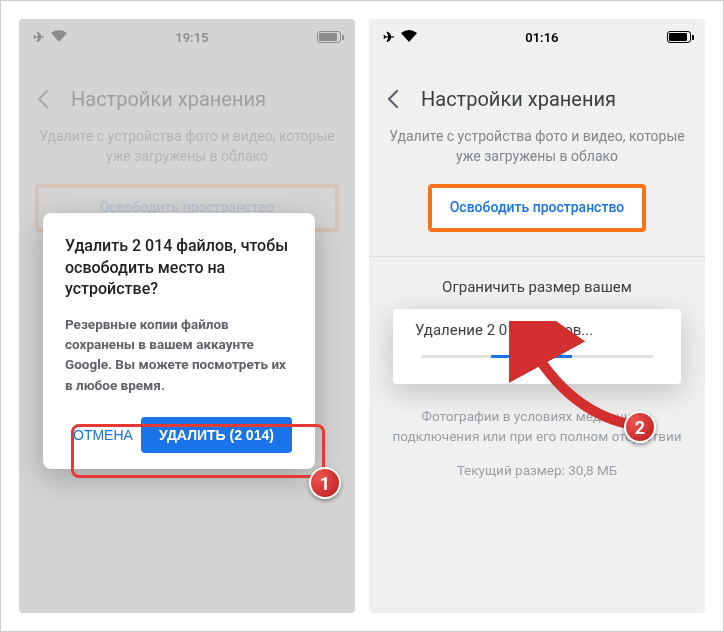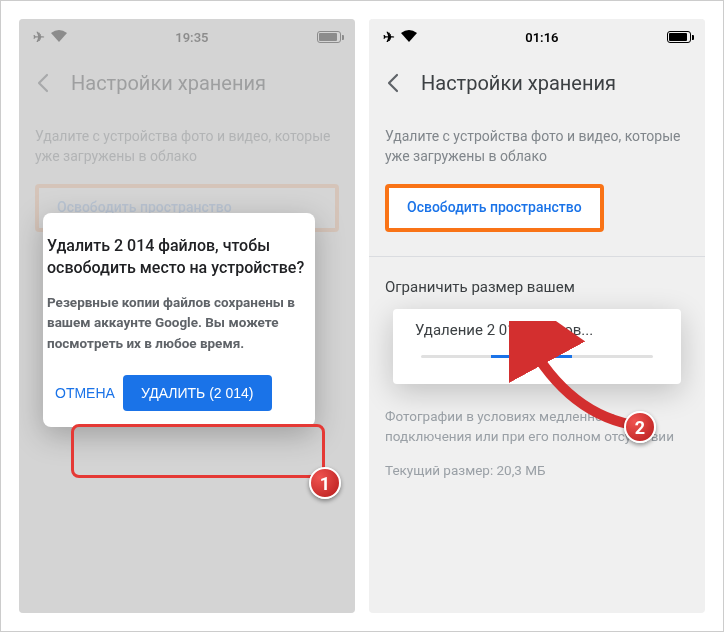--- a/index.html
+++ b/index.html
@@ -6,36 +6,36 @@
 body { font-family: -apple-system, Roboto, Arial, sans-serif; background: #fff; width: 724px; height: 632px; }
 .container { display: flex; gap: 14px; padding: 18px; border: 1px solid #ccc; width: 724px; height: 632px; }
 .phone { width: 337px; height: 594px; background: #f0f0f0; border-radius: 4px; position: relative; overflow: hidden; }
 .statusbar { height: 36px; display: flex; align-items: center; justify-content: space-between; padding: 0 14px; font-size: 13px; font-weight: 600; color: #000; background: #f0f0f0; }
 .sb-left { display: flex; gap: 6px; align-items: center; }
 .airplane { font-size: 14px; }
 .wifi { font-size: 14px; }
 .battery { width: 24px; height: 12px; border: 1.5px solid #000; border-radius: 3px; position: relative; }
 .battery::after { content: ''; position: absolute; right: -4px; top: 3px; width: 2px; height: 5px; background: #000; border-radius: 0 1px 1px 0; }
 .battery-fill { position: absolute; left: 1px; top: 1px; bottom: 1px; right: 3px; background: #000; border-radius: 1px; }
-.header { height: 56px; display: flex; align-items: center; padding: 0 12px; background: #f0f0f0; }
+.header { height: 56px; display: flex; align-items: flex-end; padding: 0 12px; background: #f0f0f0; }
 .back-icon { width: 24px; height: 24px; display: flex; align-items: center; justify-content: center; margin-right: 16px; }
 .back-icon svg { width: 14px; height: 20px; }
 .header-title { font-size: 20px; color: #3c4043; font-weight: 400; }
-.content { padding: 16px; color: #80868b; font-size: 14px; line-height: 1.4; }
+.content { padding: 16px; color: #80868b; font-size: 14px; line-height: 1.4; text-align: center; }
 .desc { margin-bottom: 18px; }
 .btn-outline { border: 4px solid #f97316; border-radius: 4px; padding: 10px 18px; color: #1a73e8; font-size: 14px; font-weight: 500; background: #fff; display: inline-block; }
 .section-divider { height: 1px; background: #dadce0; margin: 24px -16px 20px; }
 .section-title { color: #3c4043; font-size: 15px; margin-bottom: 10px; }
 .overlay { position: absolute; inset: 0; background: rgba(200,200,200,0.7); pointer-events: none; }
-.dialog { position: absolute; left: 24px; right: 40px; top: 194px; background: #fff; border-radius: 8px; padding: 22px 4px 16px; box-shadow: 0 8px 30px rgba(0,0,0,0.25); }
+.dialog { position: absolute; left: 24px; right: 40px; top: 194px; background: #fff; border-radius: 8px; padding: 22px 22px 16px; box-shadow: 0 8px 30px rgba(0,0,0,0.25); }
 .dialog-title { font-size: 16px; font-weight: 500; color: #202124; margin-bottom: 14px; line-height: 1.35; }
 .dialog-body { font-size: 13.5px; color: #5f6368; line-height: 1.5; margin-bottom: 22px; font-weight: bold; }
 .dialog-actions { display: flex; gap: 0; justify-content: flex-start; align-items: center; }
 .btn-text { color: #1a73e8; font-weight: 500; font-size: 14px; padding: 10px 8px; background: none; border: none; }
-.btn-primary { background: #1a73e8; color: #fff; font-weight: 400; font-size: 14px; padding: 10px 18px; border-radius: 4px; border: none; }
+.btn-primary { background: #1a73e8; color: #fff; font-weight: 700; font-size: 14px; padding: 10px 18px; border-radius: 4px; border: none; }
 .highlight-frame { position: absolute; border: 3px solid #e53935; border-radius: 8px; pointer-events: none; }
 .badge { position: absolute; width: 32px; height: 32px; border-radius: 50%; background: radial-gradient(circle at 30% 30%, #ef5350, #b71c1c); color: #fff; font-weight: 700; font-size: 18px; display: flex; align-items: center; justify-content: center; border: 2px solid #fff; box-shadow: 0 2px 4px rgba(0,0,0,.4); }
 .toast { position: absolute; left: 24px; right: 24px; top: 290px; background: #fff; border-radius: 4px; padding: 12px 22px 26px; box-shadow: 0 8px 30px rgba(0,0,0,0.2); }
 .toast-text { font-size: 15px; color: #3c4043; margin-bottom: 16px; }
 .progress { height: 3px; background: #e0e0e0; border-radius: 2px; margin: 0 6px; position: relative; overflow: hidden; }
 .progress-bar { position: absolute; left: 30%; width: 35%; top: 0; bottom: 0; background: #1a73e8; }
 .sub-info { font-size: 13.5px; color: #9aa0a6; line-height: 1.5; margin-top: 8px; }
 .arrow-svg { position: absolute; pointer-events: none; }
 </style>
 </head>
@@ -46,21 +46,21 @@
   <div class="phone">
     <div class="statusbar">
       <div class="sb-left">
         <span class="airplane">✈</span>
         <span class="wifi">
           <svg width="16" height="12" viewBox="0 0 16 12">
               <path d="M8 12 L0 3 Q8 -3 16 3 Z" fill="#000"></path>
             </svg>
         </span>
       </div>
-      <span>19:35</span>
+      <span>19:15</span>
       <span class="battery">
           <span class="battery-fill"></span>
         </span>
     </div>
     <div class="header">
       <span class="back-icon">
         <svg viewBox="0 0 12 20">
             <path d="M10 2 L2 10 L10 18" stroke="#5f6368" stroke-width="2.2" fill="none" stroke-linecap="round" stroke-linejoin="round"></path>
           </svg>
       </span>
@@ -109,21 +109,21 @@
       </span>
       <span class="header-title">Настройки хранения</span>
     </div>
     <div class="content">
       <div class="desc">Удалите с устройства фото и видео, которые уже загружены в облако</div>
       <div class="btn-outline">Освободить пространство</div>
       <div class="section-divider"></div>
       <div class="section-title">Ограничить размер вашем</div>
       <div style="height:90px"></div>
       <div class="sub-info">Фотографии в условиях медленного подключения или при его полном отсутствии</div>
-      <div class="sub-info" style="margin-top:14px">Текущий размер: 20,3 МБ</div>
+      <div class="sub-info" style="margin-top:14px">Текущий размер: 30,8 МБ</div>
     </div>
 
     <div class="toast">
       <div class="toast-text">Удаление 2 014 файлов...</div>
       <div class="progress">
           <div class="progress-bar"></div>
         </div>
     </div>
 
     <svg class="arrow-svg" style="left:140px; top:302px; width:150px; height:120px;">

